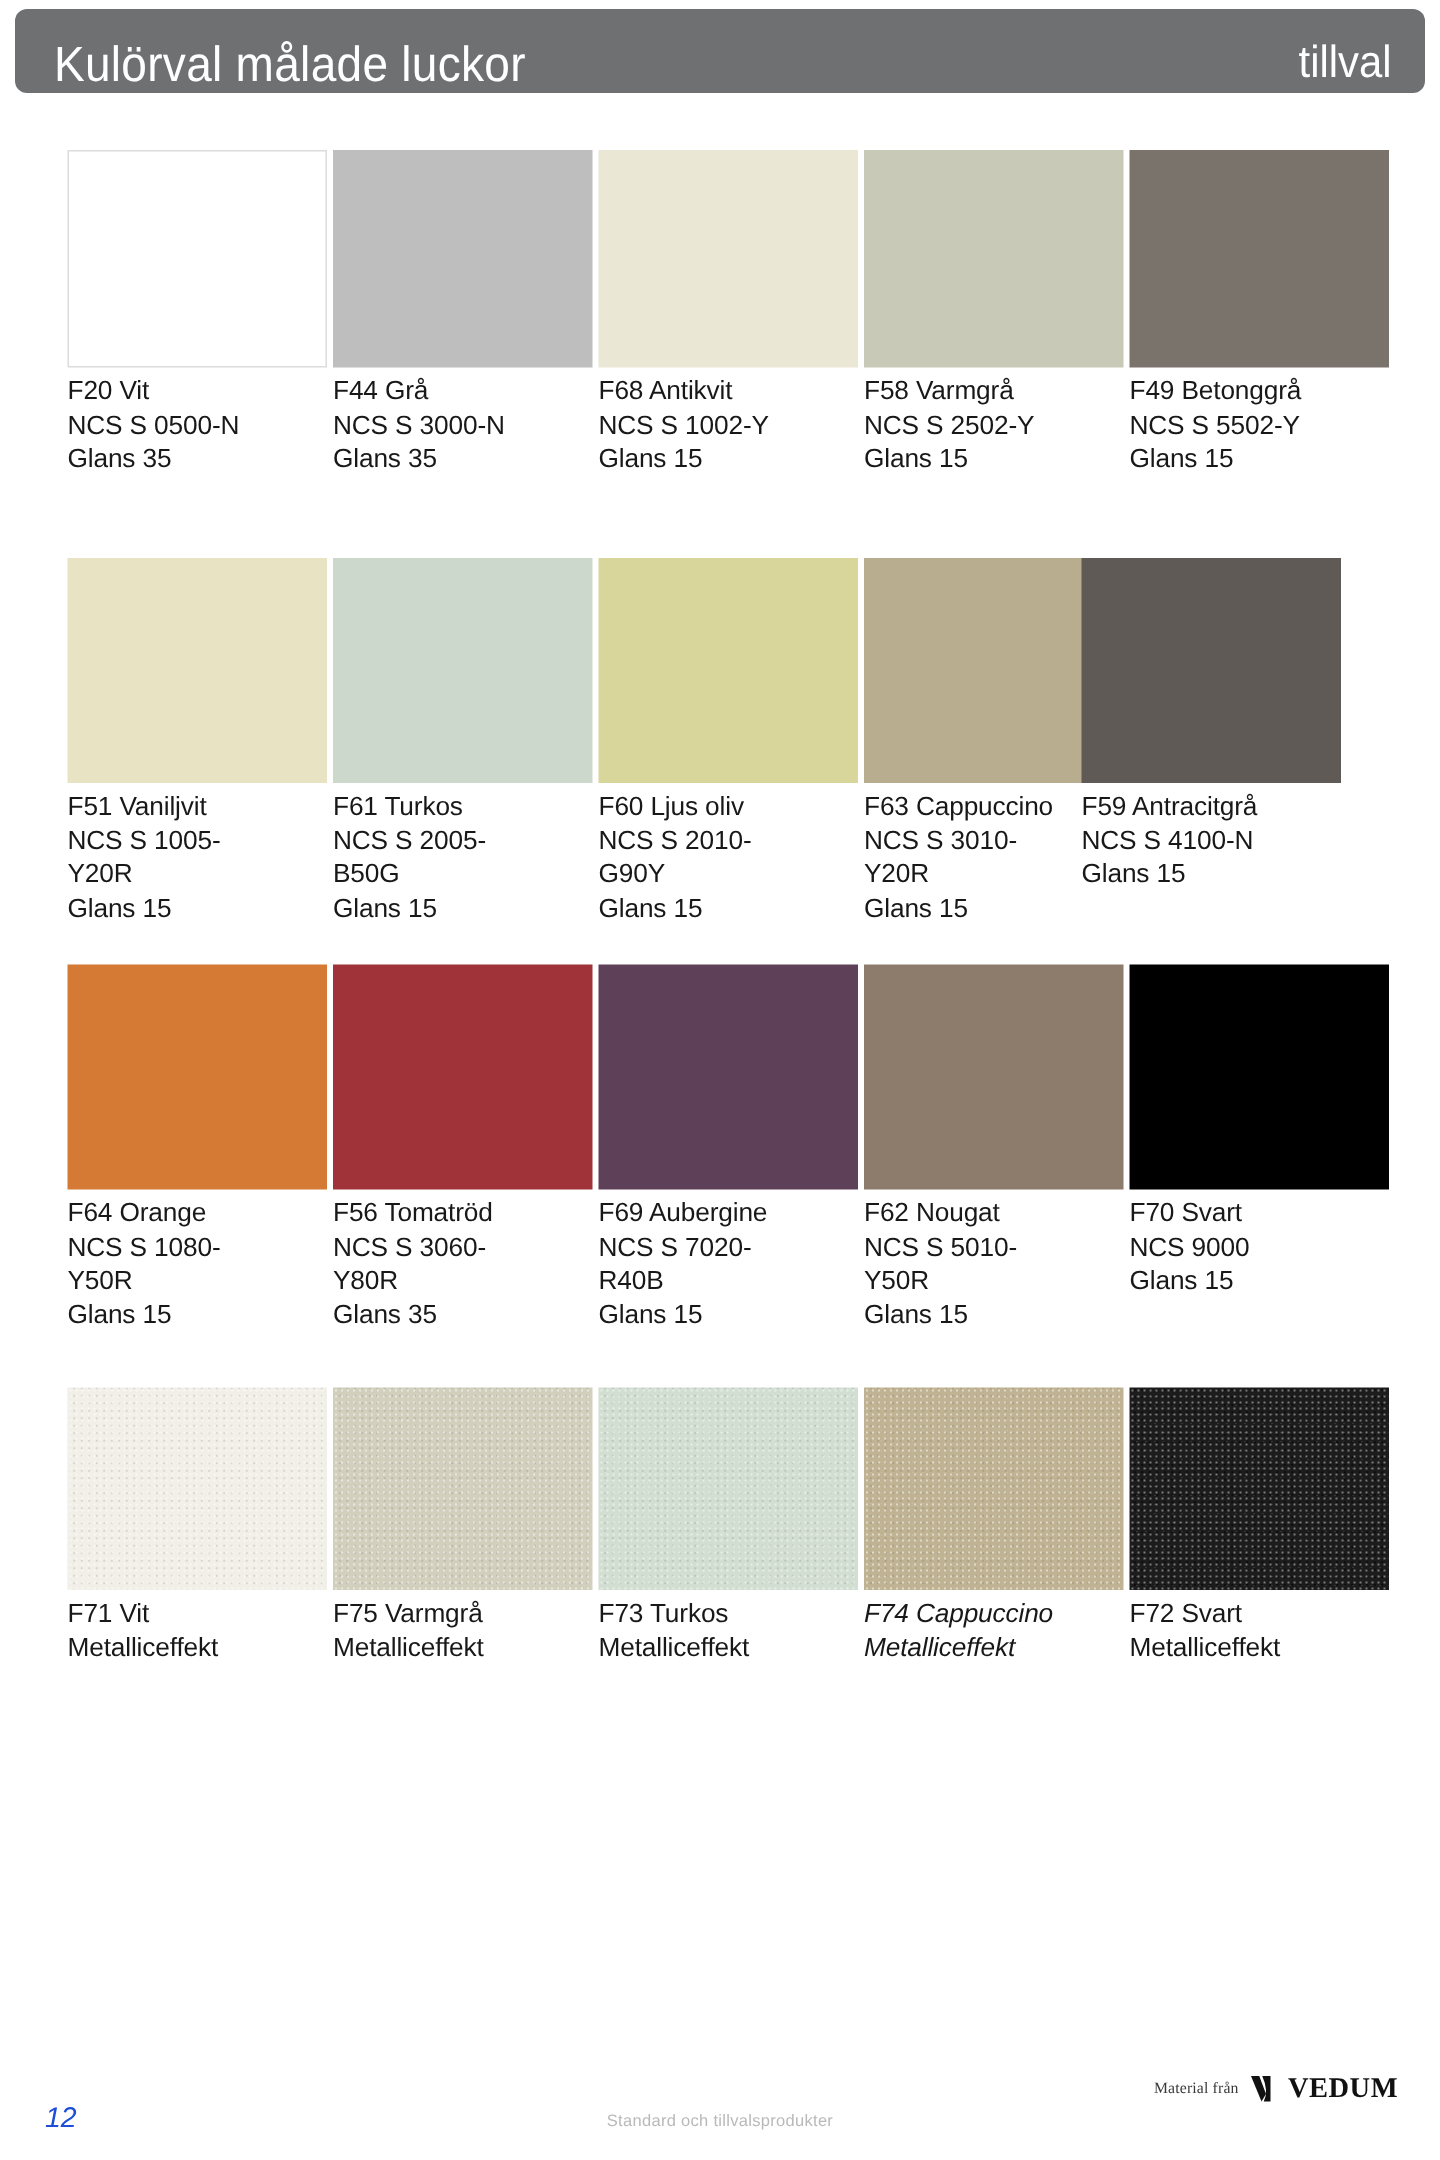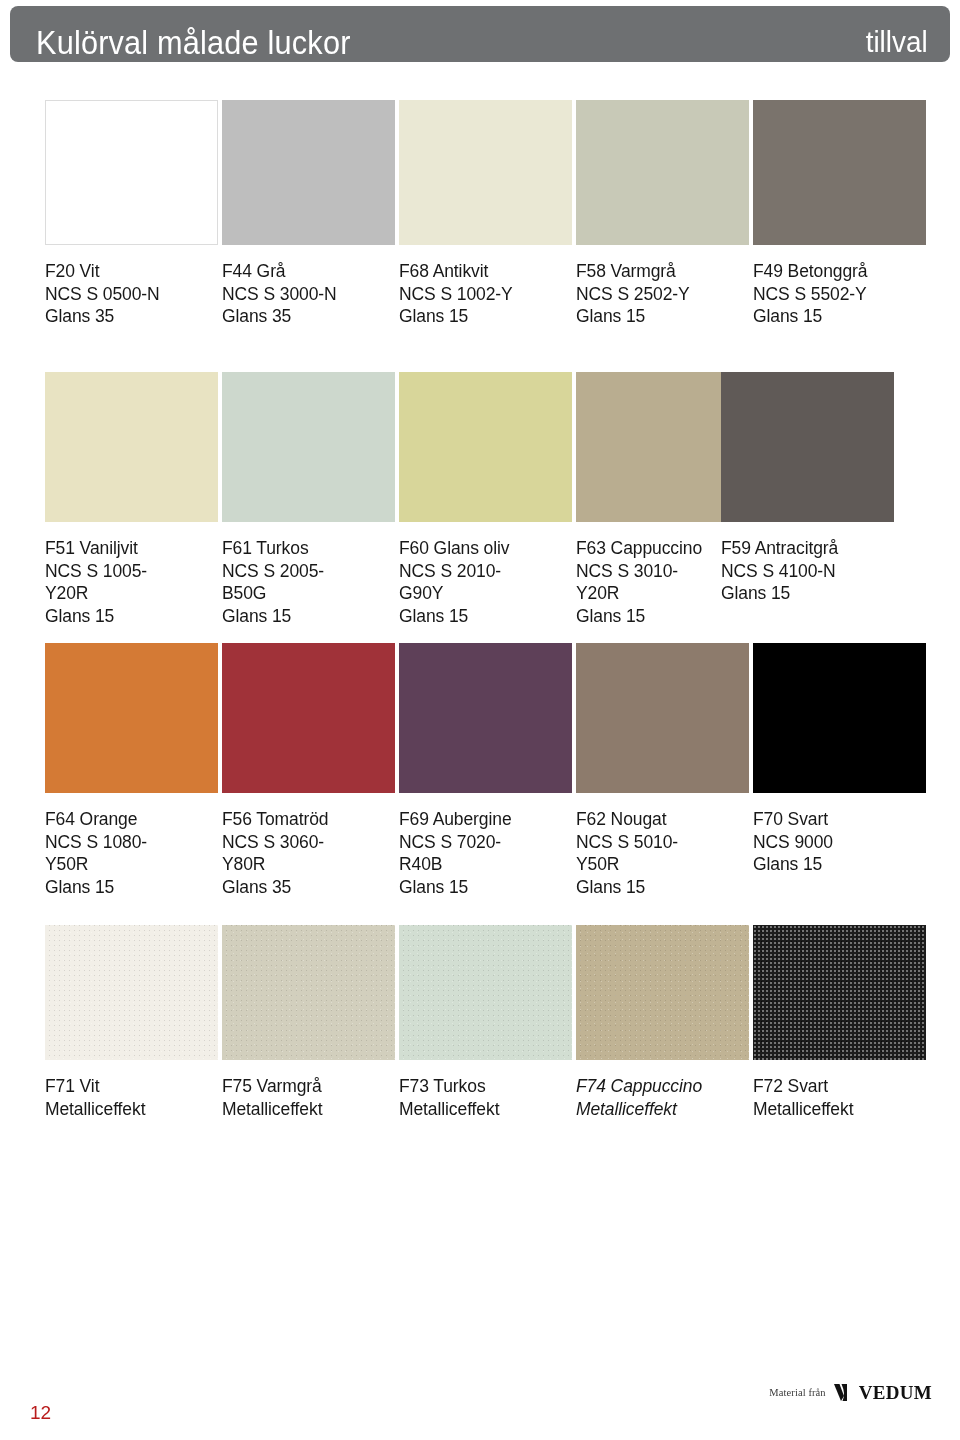--- a/index.html
+++ b/index.html
@@ -94,21 +94,21 @@
   .swatch.metallic.dark::after {
     background-image:
       radial-gradient(rgba(255,255,255,0.42) 0.7px, transparent 0.8px),
       radial-gradient(rgba(255,255,255,0.22) 0.5px, transparent 0.6px),
       radial-gradient(rgba(0,0,0,0.6) 0.8px, transparent 0.9px);
     background-size: 4px 4px, 6px 6px, 5px 5px;
     opacity: 1;
   }
 
   .caption {
-    margin-top: 15px;
+    margin-top: 4px;
     font-size: 17.5px;
     line-height: 22.5px;
     color: #181818;
     letter-spacing: -0.1px;
   }
   .caption .line {
     display: block;
     white-space: pre;
   }
 
@@ -118,21 +118,22 @@
     left: 0;
     bottom: 0;
     width: 960px;
     height: 70px;
   }
   .page-number {
     position: absolute;
     left: 30px;
     bottom: 16px;
     font-size: 19px;
-    color: #b91c1c;
+    color: #1d4ed8;
+    font-style: italic;
   }
   .footer-caption {
     position: absolute;
     left: 0;
     width: 960px;
     text-align: center;
     bottom: 20px;
     font-size: 11px;
     color: #b9b9b9;
     letter-spacing: 0.2px;
@@ -234,21 +235,21 @@
         <div class="caption">
           <span class="line">F61 Turkos</span>
           <span class="line">NCS S 2005-</span>
           <span class="line">B50G</span>
           <span class="line">Glans 15</span>
         </div>
       </div>
       <div class="row-cell" style="left: 354px;">
         <div class="swatch" style="height: 150px; background: rgb(216, 214, 154);"></div>
         <div class="caption">
-          <span class="line">F60 Glans oliv</span>
+          <span class="line">F60 Ljus oliv</span>
           <span class="line">NCS S 2010-</span>
           <span class="line">G90Y</span>
           <span class="line">Glans 15</span>
         </div>
       </div>
       <div class="row-cell" style="left: 531px;">
         <div class="swatch" style="height: 150px; background: rgb(185, 173, 144);"></div>
         <div class="caption">
           <span class="line">F63 Cappuccino</span>
           <span class="line">NCS S 3010-</span>
@@ -345,20 +346,21 @@
         <div class="caption">
           <span class="line">F72 Svart</span>
           <span class="line">Metalliceffekt</span>
         </div>
       </div>
     </div>
   </div>
 
 <div class="footer">
   <div class="page-number">12</div>
+  <div class="footer-caption">Standard och tillvalsprodukter</div>
   <div class="footer-brand">
     <span class="brand-pretext">Material från</span>
     <span class="brand-logo">
       <svg class="brand-mark" width="23" height="19" viewBox="0 0 23 19">
         <path d="M1 1 L6.5 1 L11 13 L8 18 Z" fill="#111111"></path>
         <path d="M8.5 1 L14 1 L14 18 L9.5 18 Q13 11 8.5 1 Z" fill="#111111"></path>
       </svg>
       <span class="brand-word">VEDUM</span>
     </span>
   </div>

